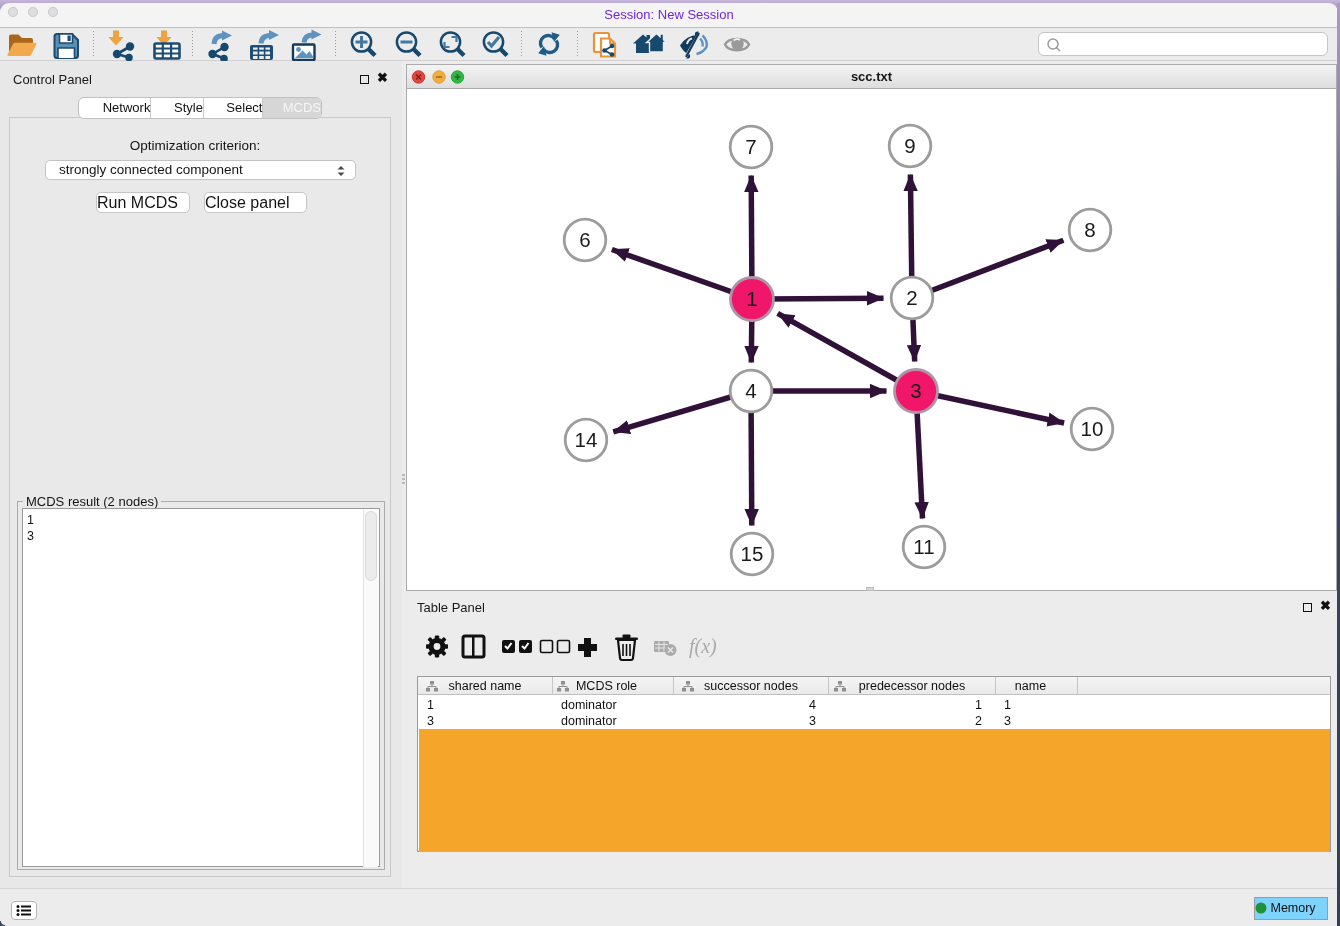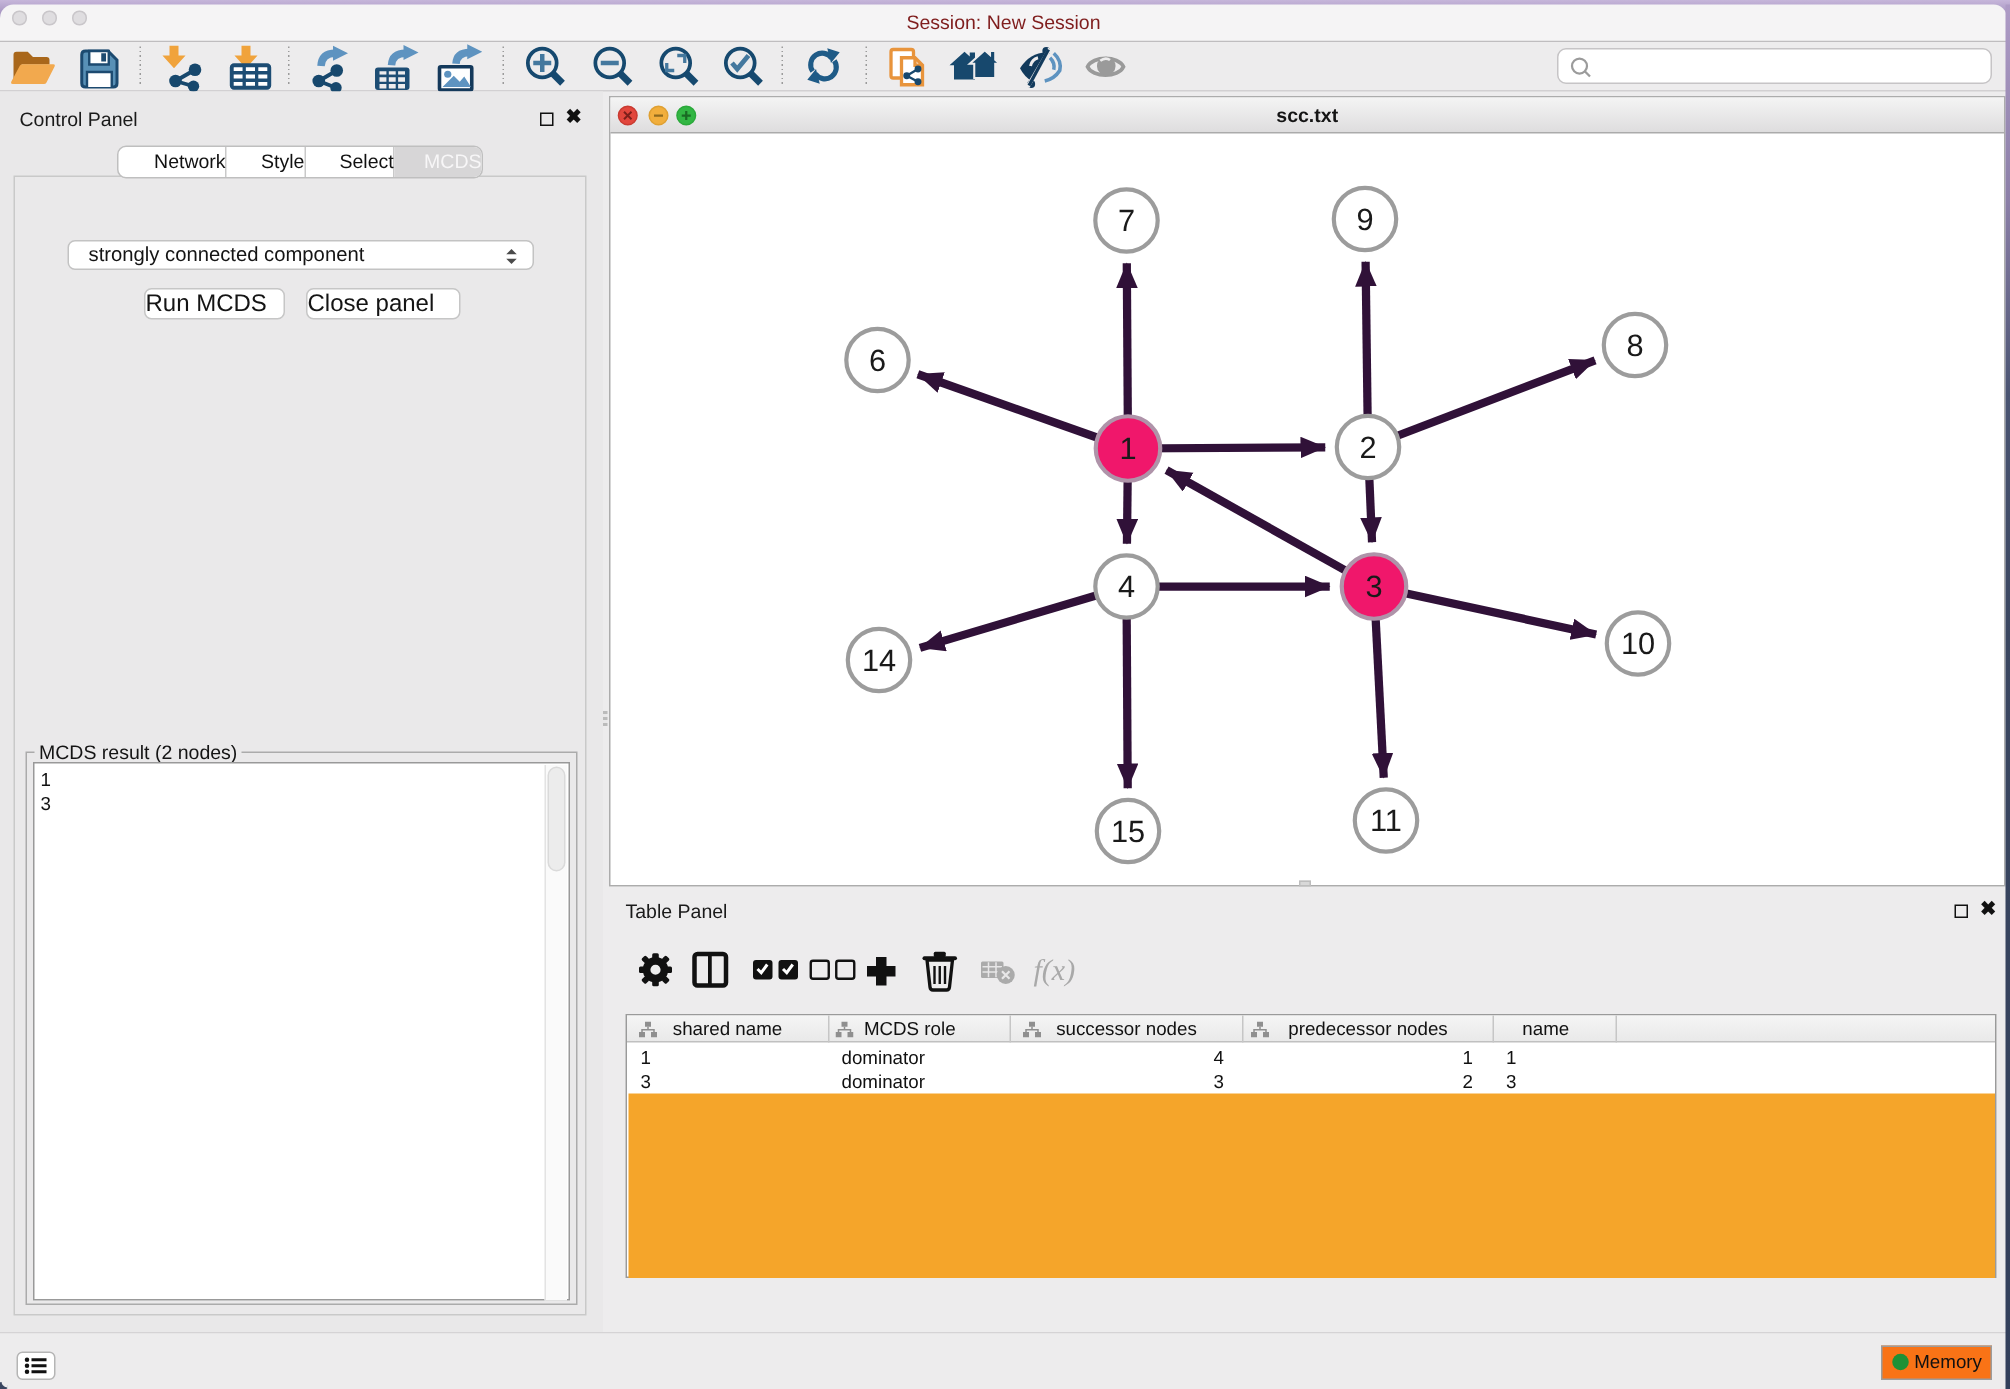--- a/index.html
+++ b/index.html
@@ -1,21 +1,21 @@
 <!DOCTYPE html>
 <html><head><meta charset="utf-8">
 <style>
 *{margin:0;padding:0;box-sizing:border-box}
 html,body{width:1340px;height:926px;overflow:hidden;font-family:"Liberation Sans",sans-serif;background:#EDECED}
 .abs{position:absolute}
 #purple{left:0;top:0;width:1340px;height:14px;background:linear-gradient(#C6B6DA,#A492BF 70%,#8E79A8)}
 #rightedge{left:1337px;top:3px;width:3px;height:923px;background:linear-gradient(#AE9BC6,#8C7FA8 130px,#4A5472 260px,#3A4660 420px,#323F5B)}
 #titlebar{left:0;top:3px;width:1338px;height:25px;background:#F5F4F5;border-bottom:1px solid #BFBDBF;border-radius:9px 9px 0 0}
 .tl{position:absolute;top:4.3px;width:9.5px;height:9.5px;border-radius:50%;background:#DFDDE0;border:1px solid #C9C6CA}
-#wintitle{position:absolute;left:0;top:0;width:100%;text-align:center;line-height:24px;font-size:13px;color:#7f1d1d}
+#wintitle{position:absolute;left:0;top:0;width:100%;text-align:center;line-height:24px;font-size:13px;color:#6d28d9}
 #toolbar{left:0;top:28px;width:1338px;height:33px;background:#EDECED;border-bottom:1px solid #D2D0D2}
 .sep{position:absolute;top:3px;height:27px;width:1px;background-image:repeating-linear-gradient(#9B9B9B 0 1px,transparent 1px 3px)}
 #search{position:absolute;left:1038px;top:4px;width:290px;height:24px;background:#fff;border:1px solid #C6C4C6;border-radius:6px}
 #cpanel{left:0;top:61px;width:402px;height:827px;background:#E9E8E9}
 .ptitle{font-size:13px;color:#1A1A1A}
 .flbtn{position:absolute;width:9px;height:9px;border:1.5px solid #111}
 .xbtn{position:absolute;font-size:13px;font-weight:bold;color:#111}
 #cpbox{position:absolute;left:9px;top:56px;width:382px;height:760px;background:#EAE9EA;border:1px solid #C9C9C9}
 .tabs{position:absolute;display:flex;height:22px;border:1px solid #BFBFBF;border-radius:6px;background:#fff;overflow:hidden}
 .tab{height:100%;font-size:13px;color:#111;text-align:right;line-height:20px;border-right:1px solid #C9C9C9}
@@ -34,21 +34,21 @@
 #ttable{position:absolute;left:11px;top:82px;width:914px;height:176px;background:#fff;border:1px solid #9A9A9A}
 #thead{position:absolute;left:0;top:0;width:912px;height:18px;background:linear-gradient(#F5F5F5,#E9E9E9);border-bottom:1px solid #C0C0C0;font-size:12.5px;color:#111}
 .hcol{position:absolute;top:0;height:18px;border-right:1px solid #C6C6C6;text-align:center;line-height:18px}
 .hicon{position:absolute;top:4px;left:7px}
 .cell{position:absolute;font-size:12.5px;color:#111;height:16px;line-height:16px}
 #orange{position:absolute;left:1px;top:52px;width:911px;height:123px;background:#F5A52A}
 #btabs{left:693px;top:866px}
 #statusline{left:0;top:888px;width:1338px;height:1px;background:#D5D3D5}
 #statusbar{left:0;top:889px;width:1338px;height:37px;background:#EDECED}
 #listbtn{position:absolute;left:11px;top:12px;width:26px;height:19px;background:#fff;border:1px solid #B5B5B5;border-radius:4px}
-#membtn{position:absolute;left:1254px;top:8px;width:74px;height:23px;background:#f97316;border:1px solid #9C9C9C;font-size:12.5px;color:#111;line-height:21px;text-align:center}
+#membtn{position:absolute;left:1254px;top:8px;width:74px;height:23px;background:#7dd3fc;border:1px solid #9C9C9C;font-size:12.5px;color:#111;line-height:21px;}
 svg{position:absolute}
 </style></head>
 <body>
 <div class="abs" id="purple"></div>
 <div class="abs" id="titlebar">
   <div class="tl" style="left:8.2px"></div>
     <div class="tl" style="left:28.3px"></div>
     <div class="tl" style="left:48px"></div>
   <div id="wintitle">Session: New Session</div>
 </div>
@@ -150,20 +150,21 @@
         <circle cx="9" cy="9" r="5" fill="none" stroke="#9B9B9B" stroke-width="1.5"></circle>
         <line x1="12.5" y1="12.5" x2="16" y2="16" stroke="#9B9B9B" stroke-width="1.5"></line>
       </svg>
     </div>
 </div>
 <div class="abs" id="cpanel">
   <div class="ptitle" style="position:absolute;left:13px;top:11px">Control Panel</div>
   <div class="flbtn" style="left:360px;top:14px"></div>
   <div class="xbtn" style="left:377px;top:9px">✖</div>
   <div id="cpbox">
+    <div id="optlabel">Optimization criterion:</div>
     <div id="selbox">strongly connected component
       <svg width="14" height="16" style="position:absolute;right:7px;top:2px">
           <path d="M3.5 6.5 L7 3 L10.5 6.5 Z" fill="#4A4A4A"></path>
           <path d="M3.5 9.5 L7 13 L10.5 9.5 Z" fill="#4A4A4A"></path>
         </svg>
     </div>
     <div class="btn" style="left:86px;width:94px">Run MCDS</div>
     <div class="btn" style="left:194px;width:103px">Close panel</div>
     <div id="fieldset">
       <div id="legend">MCDS result (2 nodes)</div>

